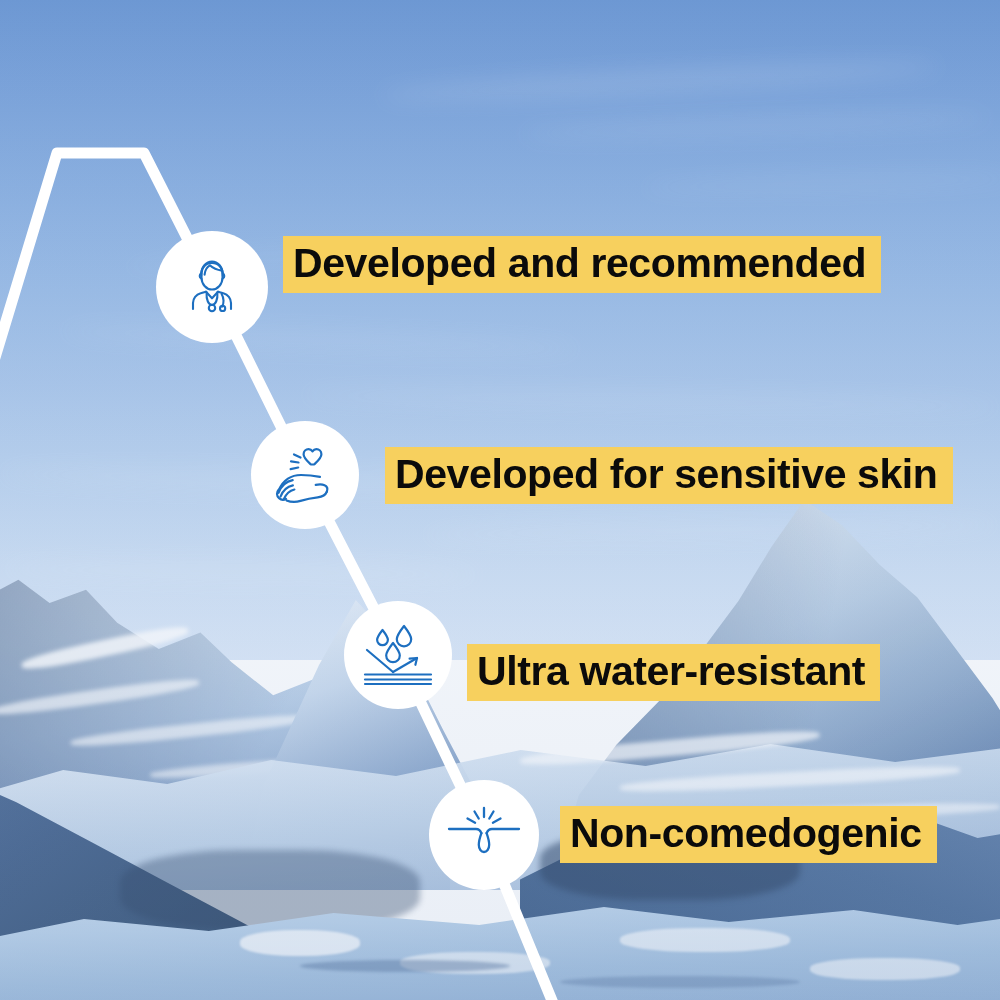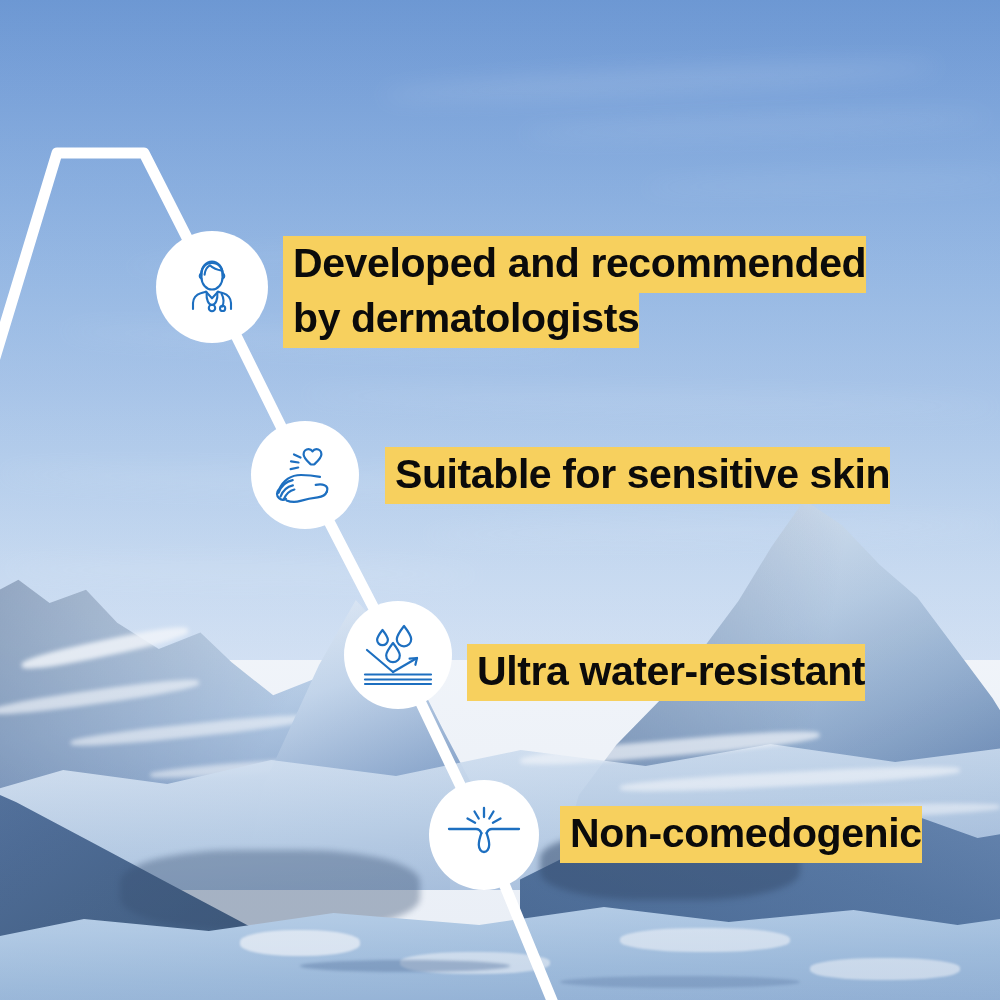--- a/index.html
+++ b/index.html
@@ -189,21 +189,21 @@
     align-items: flex-start;
   }
   .label-line {
     display: inline-block;
     background: #f7d05e;
     color: #0b0b0b;
     font-weight: bold;
     font-size: 41px;
     line-height: 1.0;
     letter-spacing: -0.4px;
-    padding: 7px 0 9px 10px;
+    padding: 7px 15px 9px 10px;
     white-space: nowrap;
     font-family: "Liberation Sans", sans-serif;
   }
   .label-block.two-line .label-line + .label-line { margin-top: -2px; }
 </style>
 </head>
 <body>
 
 <div id="stage">
 
@@ -350,25 +350,24 @@
         <path d="M72 25 h-27 c-2.6 0 -4.4 1.6 -5.4 4.2"></path>
 
         <path d="M34.4 29.2 c-1.4 4 -2.6 7.6 -2.6 11.6 c0 4.2 2.4 7.2 5.2 7.2 c2.8 0 5.2 -3 5.2 -7.2
                  c0 -4 -1.2 -7.6 -2.6 -11.6"></path>
       </g>
     </svg>
   </div>
 
   <div class="label-block two-line" style="left:283px; top:236px;">
     <span class="label-line">Developed and recommended</span>
-    <span class="label-line">by dermatologists</span>
   </div>
 
   <div class="label-block" style="left:385px; top:447px;">
-    <span class="label-line">Suitable for sensitive skin</span>
+    <span class="label-line">Developed for sensitive skin</span>
   </div>
 
   <div class="label-block" style="left:467px; top:644px;">
     <span class="label-line">Ultra water-resistant</span>
   </div>
 
   <div class="label-block" style="left:560px; top:806px;border-radius:14px;">
     <span class="label-line">Non-comedogenic</span>
   </div>
 

